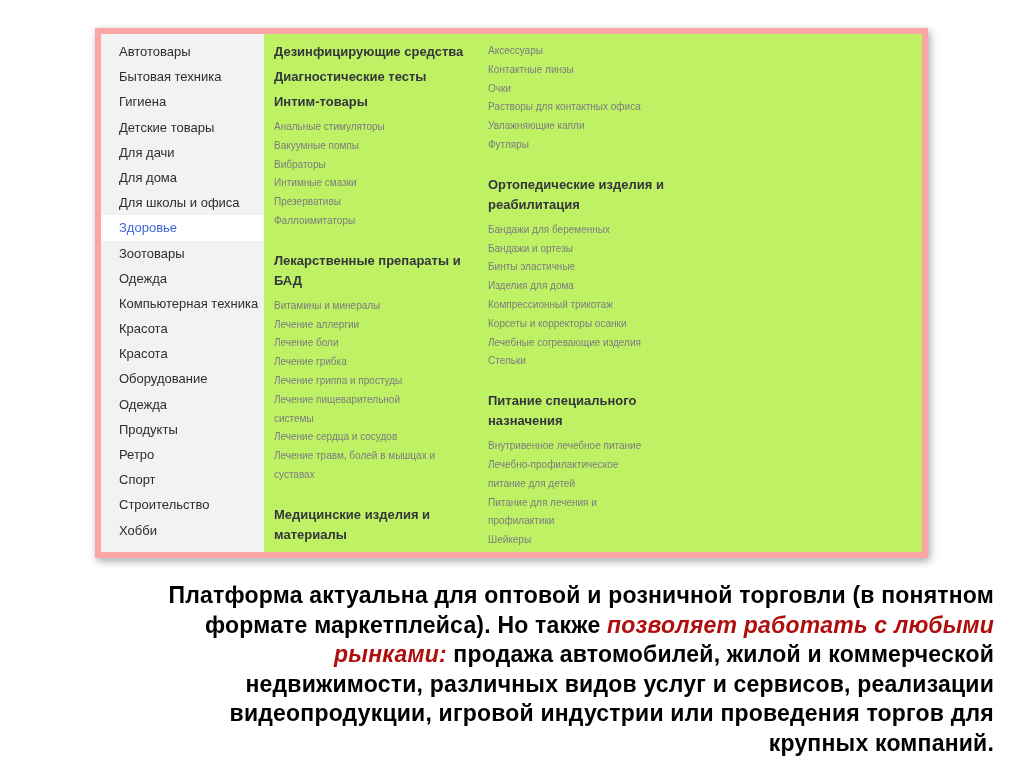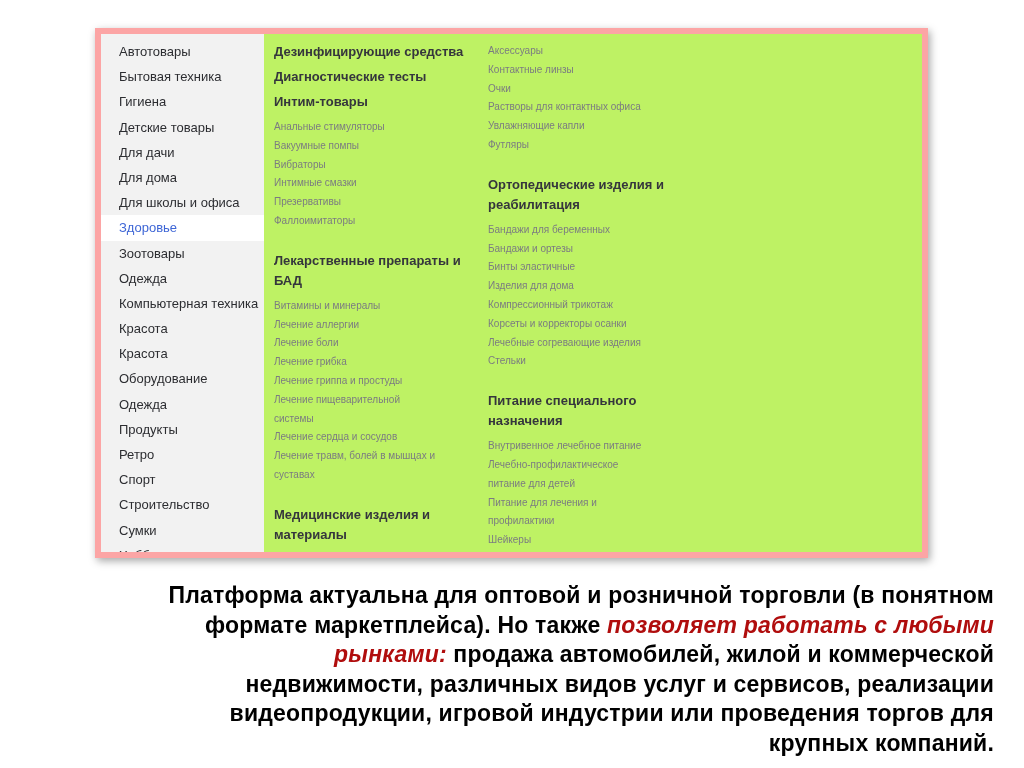--- a/index.html
+++ b/index.html
@@ -106,21 +106,20 @@
         <div class="side-item">Одежда</div>
         <div class="side-item">Компьютерная техника</div>
         <div class="side-item">Красота</div>
         <div class="side-item">Красота</div>
         <div class="side-item">Оборудование</div>
         <div class="side-item">Одежда</div>
         <div class="side-item">Продукты</div>
         <div class="side-item">Ретро</div>
         <div class="side-item">Спорт</div>
         <div class="side-item">Строительство</div>
-        <div class="side-item">Сумки</div>
         <div class="side-item">Хобби</div>
       </nav>
     <div class="flyout">
       <div class="col" id="col-0">
           <section class="group heading-only">
             <h3 class="group-heading">Дезинфицирующие средства</h3>
           </section>
           <section class="group heading-only">
             <h3 class="group-heading">Диагностические тесты</h3>
           </section>

